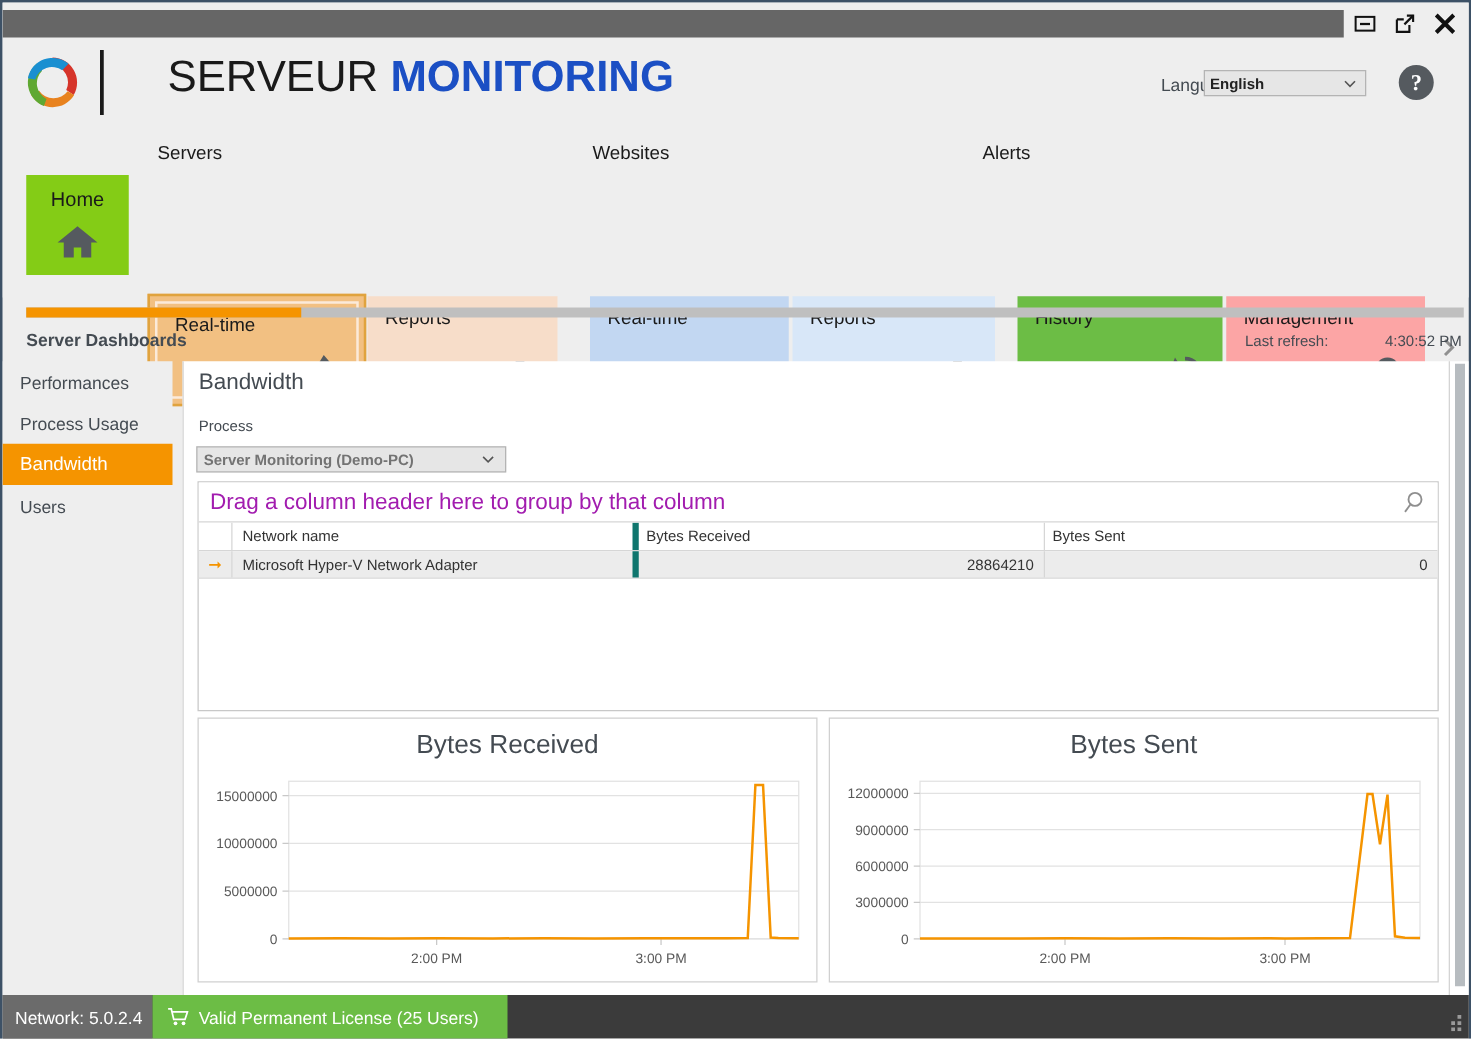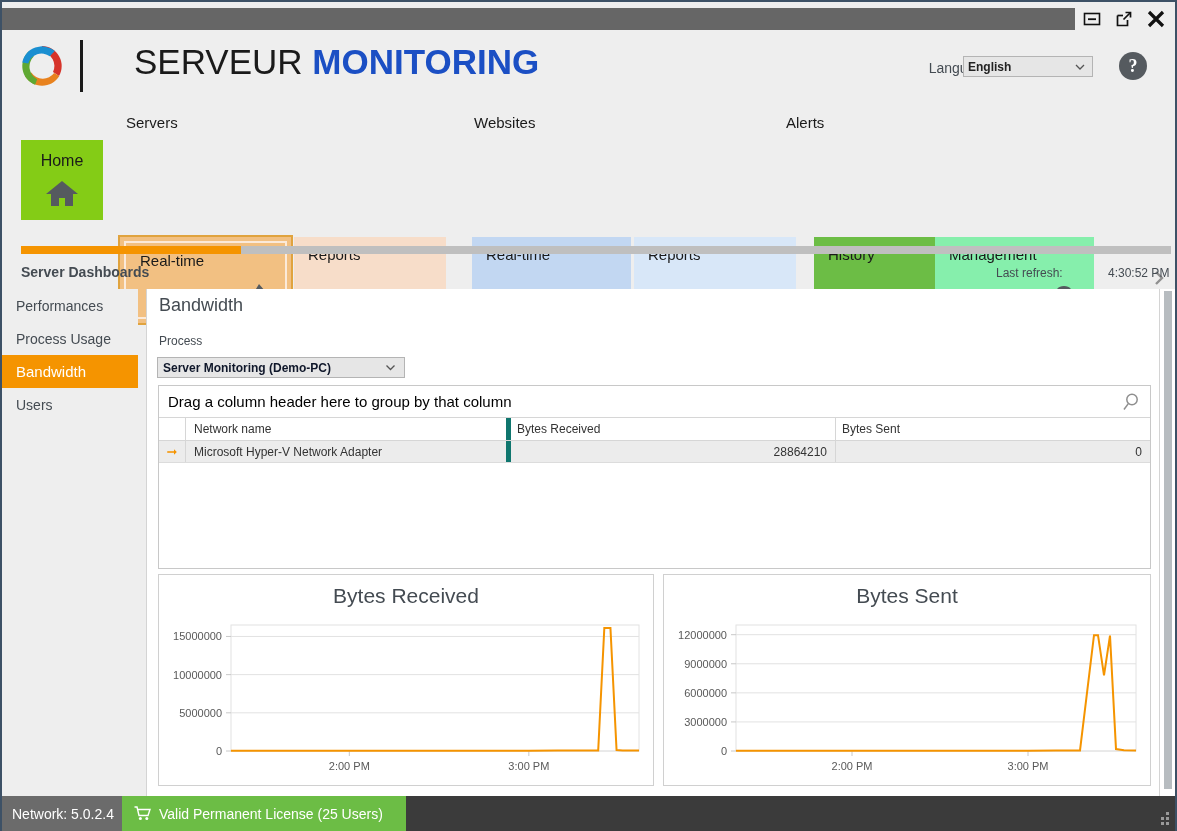--- a/index.html
+++ b/index.html
@@ -150,22 +150,22 @@
   }
   .tile-web-reports {
     left: 632px; top: 133px; width: 162px; height: 86px;
     background: #d8e7f8;
   }
   .tile-alerts-hist {
     left: 812px; top: 133px; width: 164px; height: 86px;
     background: #6cbd45;
   }
   .tile-alerts-mgmt {
-    left: 933px; top: 133px; width: 159px; height: 86px;
-    background: #86efac;
+    left: 979px; top: 133px; width: 159px; height: 86px;
+    background: #fca5a5;
   }
   .nav-chevron {
     position: absolute; left: 1150px; top: 165px;
     font-size: 20px; color: #909090;
     cursor: pointer;
   }
 
   
   .nav-scroll {
     position: absolute; left: 19px; top: 244px;
@@ -230,21 +230,21 @@
   }
   .field-label {
     position: absolute; left: 12px; top: 45px;
     font-size: 12px; color: #444b52;
   }
   .server-select {
     position: absolute; left: 10px; top: 68px;
     width: 248px; height: 21px;
     background: #e6e6e6;
     border: 1px solid #b4b4b4;
-    font-size: 12px; font-weight: bold; color: #0f172a;
+    font-size: 12px; font-weight: bold; color: #737373;
     padding-left: 5px;
     display: flex; align-items: center;
     cursor: pointer;
   }
   .server-select .chev {
     position: absolute; right: 7px; top: 3px; color: #555;
   }
 
   
   .grid {
@@ -252,21 +252,21 @@
     width: 993px; height: 184px;
     border: 1px solid #c8c8c8;
     background: #ffffff;
   }
   .grid-groupbar {
     position: relative;
     height: 32px;
     border-bottom: 1px solid #d6d6d6;
     display: flex; align-items: center;
     padding-left: 9px;
-    font-size: 15px; color: #000000;
+    font-size: 18px; color: #a21caf;
     background: #ffffff;
   }
   .grid-search {
     position: absolute; right: 8px; top: 5px;
     width: 22px; height: 22px;
     cursor: pointer;
   }
   .grid-head {
     display: flex;
     height: 23px;

